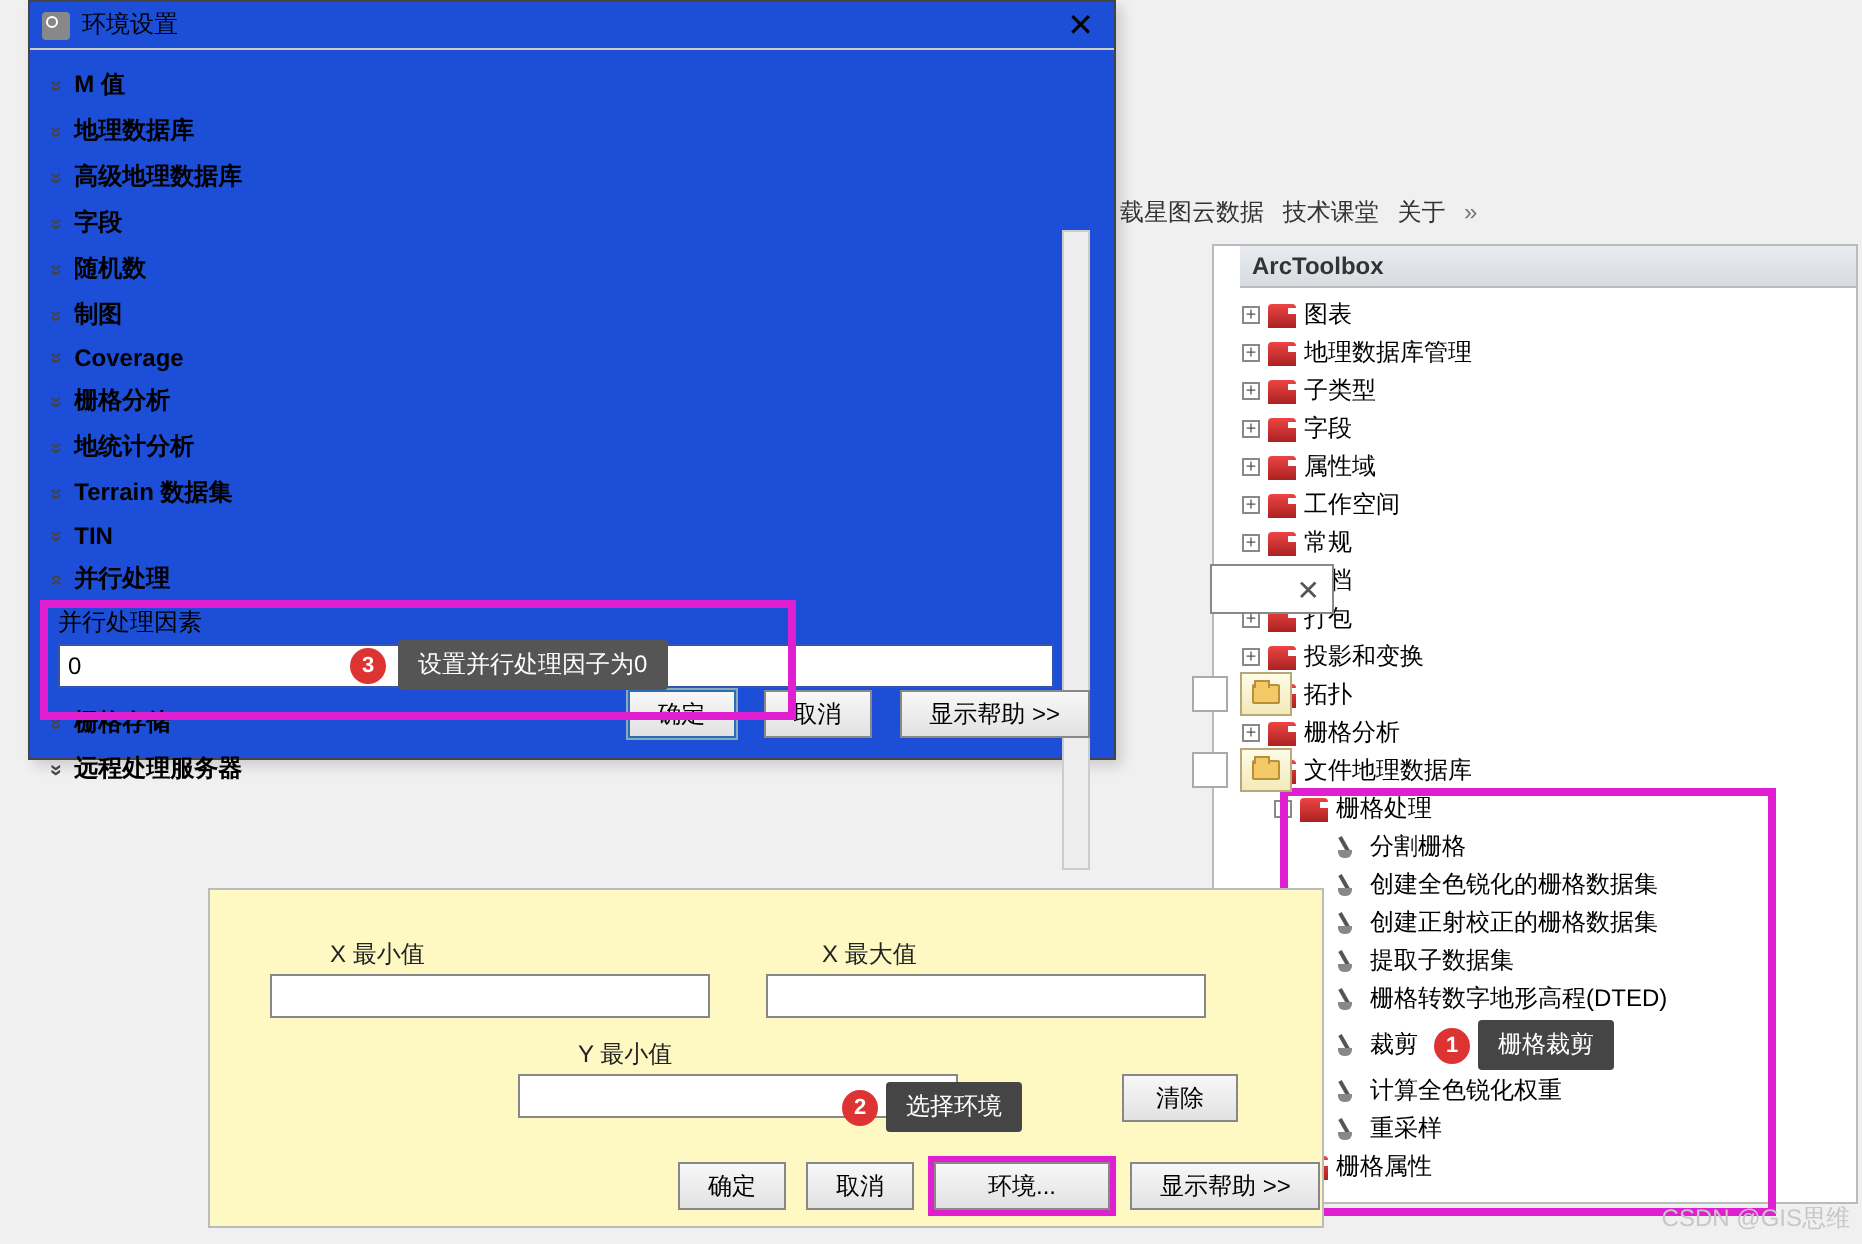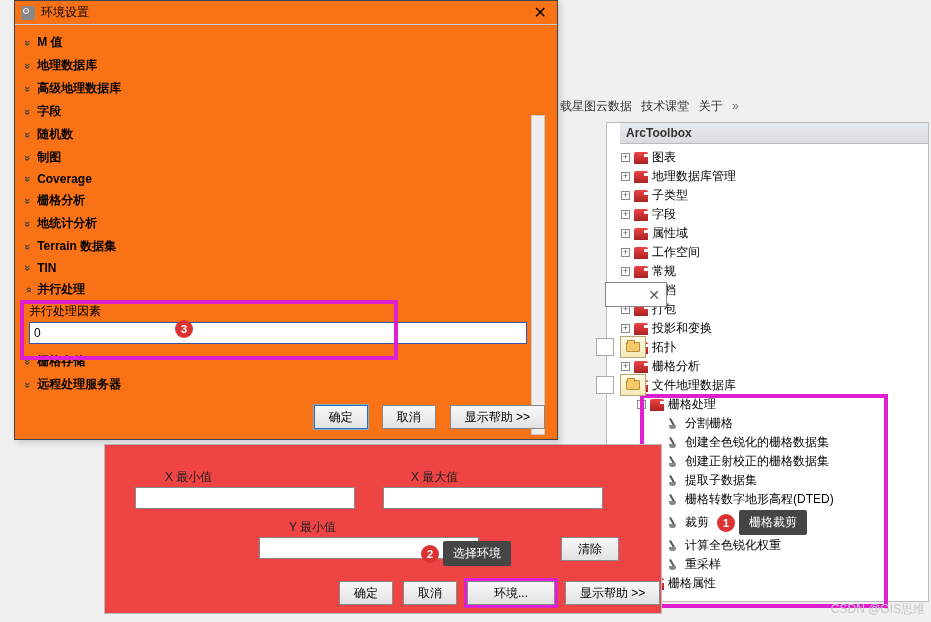--- a/index.html
+++ b/index.html
@@ -23,26 +23,26 @@
 
 .tool-window { position:absolute; left:605px; top:282px; width:62px; height:25px; border:1px solid #888; background:#fff; display:flex; justify-content:flex-end; align-items:center; padding-right:6px; }
 .tool-close { font-size:14px; color:#555; }
 
 .folder-row { position:absolute; display:flex; align-items:center; gap:6px; }
 .tif-box { border:1px solid #aaa; background:#fff; width:18px; height:18px; }
 .folder-btn { width:26px; height:22px; border:1px solid #b8a878; background:linear-gradient(#fefbe8,#f4e9b8); display:flex; align-items:center; justify-content:center; }
 .folder-ic { width:14px;height:10px;background:#f4c968;border:1px solid #b8903a;border-radius:1px; position:relative;}
 .folder-ic::before{content:"";position:absolute;top:-3px;left:0;width:6px;height:3px;background:#f4c968;border:1px solid #b8903a;border-bottom:none;}
 
-.lower-box { position:absolute; left:104px; top:444px; width:558px; height:170px; border:1px solid #bbb; background:#ef4444; }
+.lower-box { position:absolute; left:104px; top:444px; width:558px; height:170px; border:1px solid #bbb; background:#fef9c3; }
 .lbl { position:absolute; color:#222; }
 .txt-in { position:absolute; border:1px solid #888; background:#fff; height:22px; }
 .btn { border:1px solid #888; background:linear-gradient(#f8f8f8,#e2e2e2); padding:3px 14px; display:inline-flex; align-items:center; justify-content:center; height:24px; }
 
-.env-dialog { position:absolute; left:14px; top:0; width:544px; height:440px; border:1px solid #444; background:#f97316; box-shadow:3px 3px 6px rgba(0,0,0,0.15); }
+.env-dialog { position:absolute; left:14px; top:0; width:544px; height:380px; border:1px solid #444; background:#1d4ed8; box-shadow:3px 3px 6px rgba(0,0,0,0.15); }
 .titlebar { height:24px; border-bottom:1px solid #ccc; display:flex; align-items:center; padding:0 6px; }
 .titlebar .ic { width:14px;height:14px;margin-right:6px;background:#888;border-radius:2px;display:inline-block;position:relative; }
 .titlebar .ic::after{content:"";position:absolute;left:2px;top:2px;width:4px;height:4px;border:1px solid #fff;border-radius:50%;}
 .titlebar .ttl { flex:1; font-size:12px; }
 .titlebar .x { font-size:16px; padding:0 4px; }
 .env-body { height:380px; overflow:auto; padding:6px 10px; position:relative; }
 .scrollbar { position:absolute; right:12px; top:114px; width:14px; height:320px; background:#eee;border:1px solid #ccc;}
 .section { padding:3px 0; font-weight:bold; display:flex; align-items:center; gap:4px; }
 .chevs::before { content:"»"; transform:rotate(90deg); display:inline-block; font-size:11px; color:#444; margin-right:2px;}
 .chevs-up::before { content:"»"; transform:rotate(-90deg); display:inline-block; font-size:11px; color:#444; margin-right:2px;}
@@ -280,15 +280,16 @@
   <div class="env-buttons">
     <div class="btn" style="border:1px solid #2a6fb5;outline:1px solid #8ab;">确定</div>
     <div class="btn">取消</div>
     <div class="btn">显示帮助 &gt;&gt;</div>
   </div>
 </div>
 
 <div class="hl-parallel"></div>
 <div class="callout-pos1" style="display:flex;align-items:center;gap:6px;">
   <span class="badge">3</span>
+  <span class="callout">设置并行处理因子为0</span>
 </div>
 
 <div class="watermark">CSDN @GIS思维</div>
 
 </body></html>

